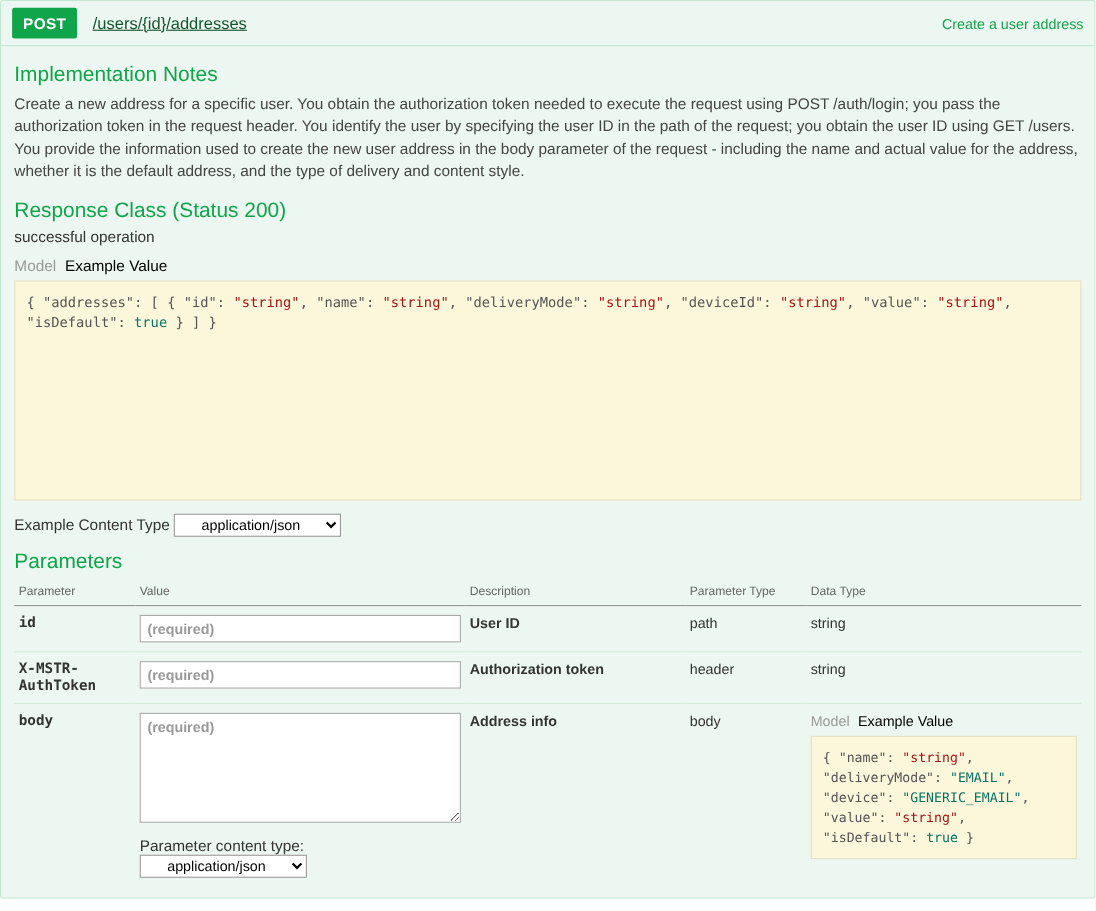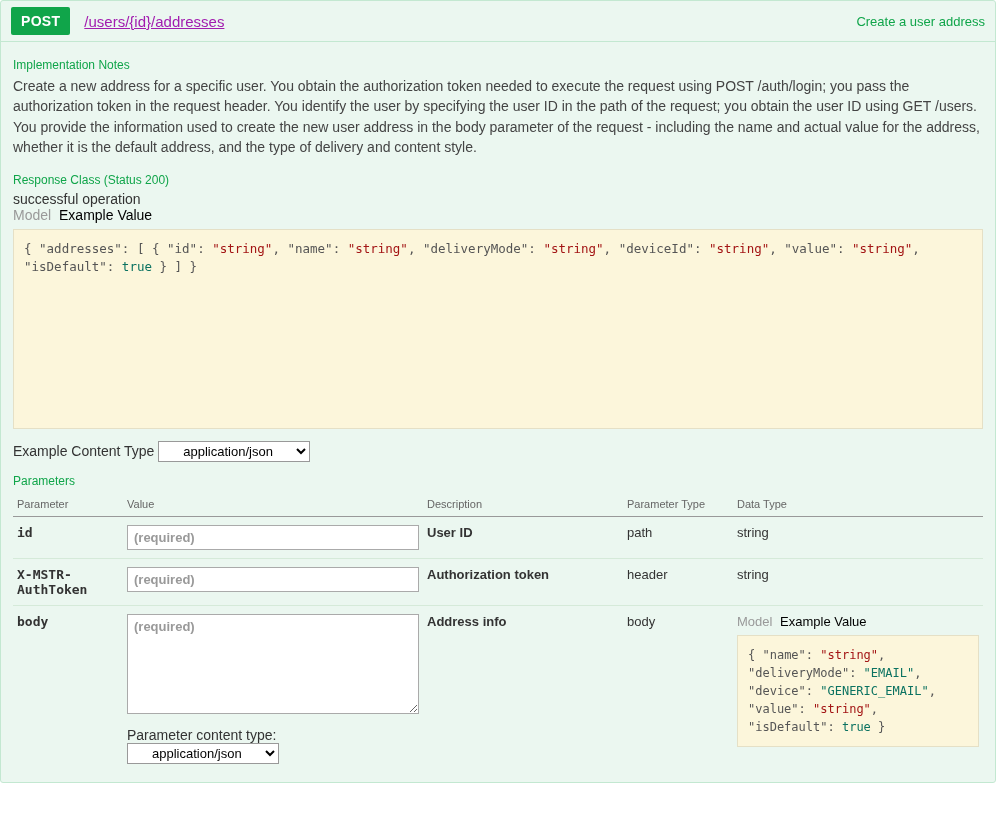--- a/index.html
+++ b/index.html
@@ -25,47 +25,48 @@
       background: #10a54a;
       color: #fff;
       font-size: 14px;
       font-weight: 600;
       padding: 6px 10px;
       border-radius: 2px;
       letter-spacing: 0.3px;
     }
     .endpoint-path {
       margin-left: 14px;
-      color: #a21caf;
+      color: #14532d;
       text-decoration: underline;
       font-size: 15px;
     }
     .endpoint-summary {
       margin-left: auto;
       color: #10a54a;
       font-size: 13px;
     }
     .endpoint-body {
       padding: 10px 12px;
     }
     .section-heading {
       color: #10a54a;
-      font-size: 12px;
+      font-size: 19px;
       font-weight: 400;
       margin: 6px 0 4px;
     }
     .notes-text {
       color: #444;
       font-size: 14px;
       line-height: 1.45;
       margin-bottom: 16px;
     }
     .status-desc {
       font-size: 14px;
       color: #333;
+      margin-bottom: 10px;
     }
     .model-tabs {
       font-size: 14px;
       margin-bottom: 6px;
     }
     .tab-inactive { color: #999; }
     .tab-active { color: #000000; margin-left: 4px; }
     .code-block {
       background: #fcf6db;
       border: 1px solid #e5e0c6;

